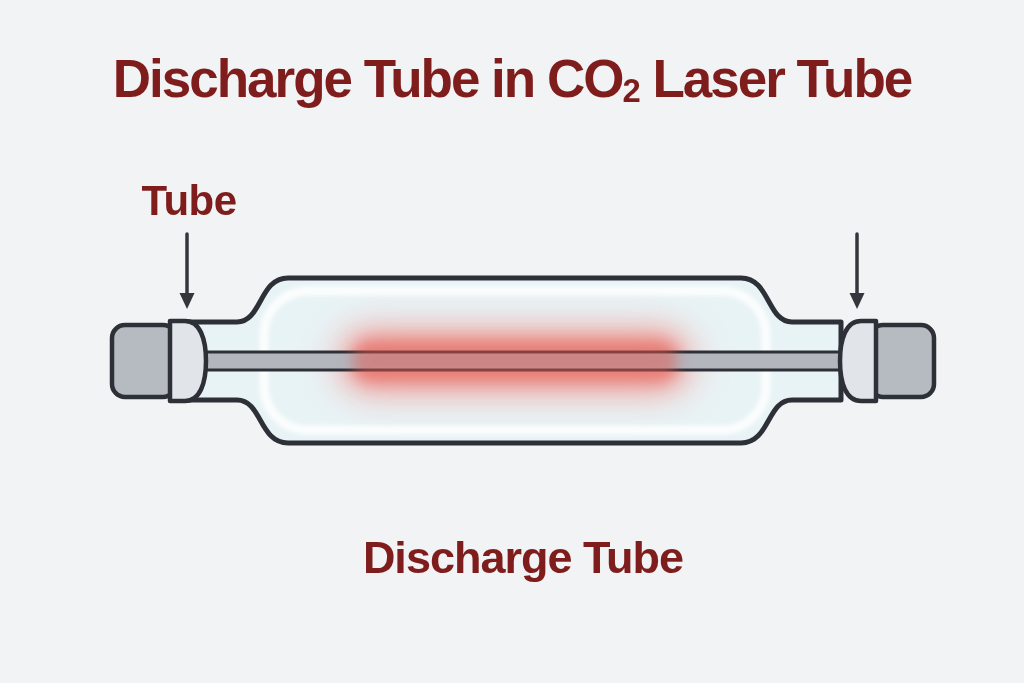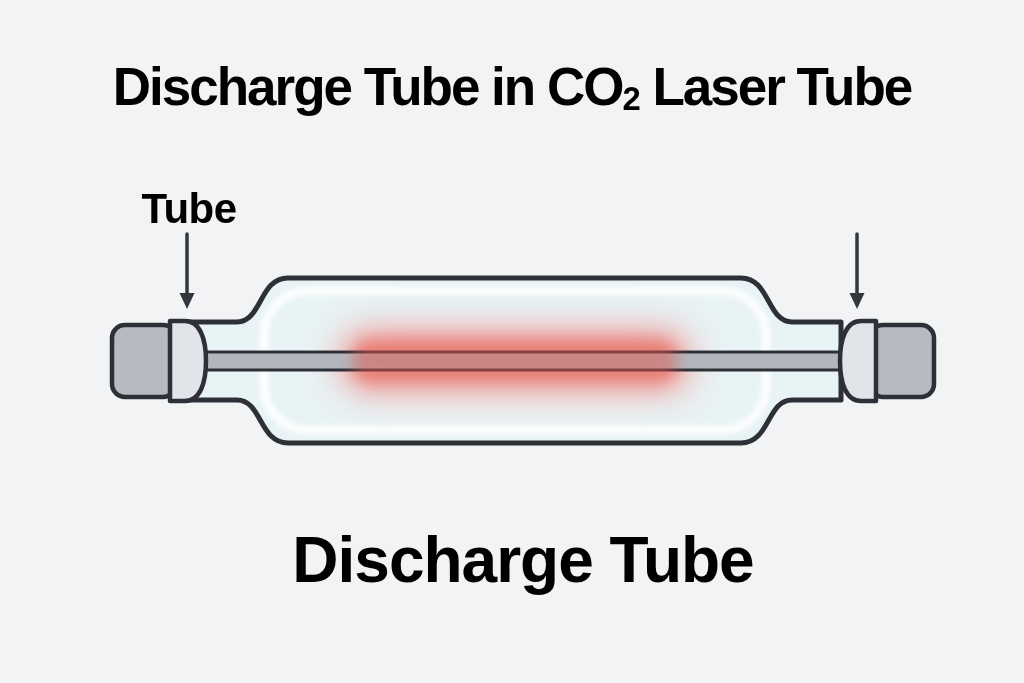--- a/index.html
+++ b/index.html
@@ -10,25 +10,24 @@
   }
   .canvas {
     position: relative;
     width: 1024px;
     height: 683px;
     background: #f2f3f5;
     overflow: hidden;
   }
   .txt {
     position: absolute;
-    color: #000000;
+    color: #7f1d1d;
     font-weight: 600;
     line-height: 1;
     white-space: nowrap;
-    margin-top: 8px;
   }
   .page-title {
     left: 0; right: 0; top: 52px;
     text-align: center;
     font-size: 53px;
     letter-spacing: -2px;
   }
   .page-title .sub {
     font-size: 0.62em;
     position: relative;
@@ -37,24 +36,24 @@
   }
   .electrode-label {
     top: 180px;
     font-size: 42px;
     letter-spacing: -0.5px;
     transform: translateX(-50%);
   }
   .anode-label   { left: 189px; }
   .cathode-label { left: 860px; }
   .tube-caption {
-    top: 520px;
+    top: 535px;
     left: 523px;
     transform: translateX(-50%);
-    font-size: 64px;
+    font-size: 45px;
     letter-spacing: -1px;
   }
   svg.diagram { position: absolute; left: 0; top: 0; }
 </style>
 </head>
 <body>
 
 <div class="canvas">
 
   <div class="txt page-title">

